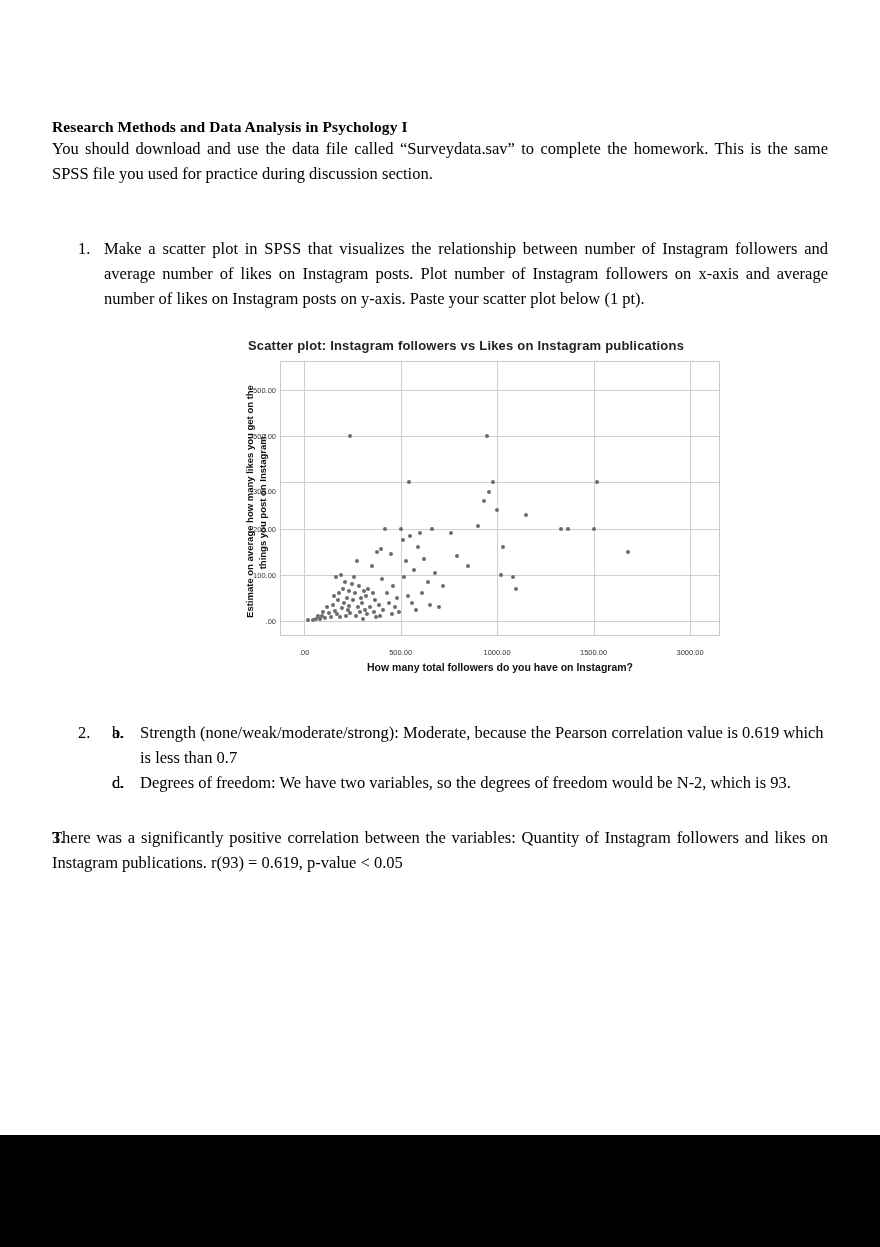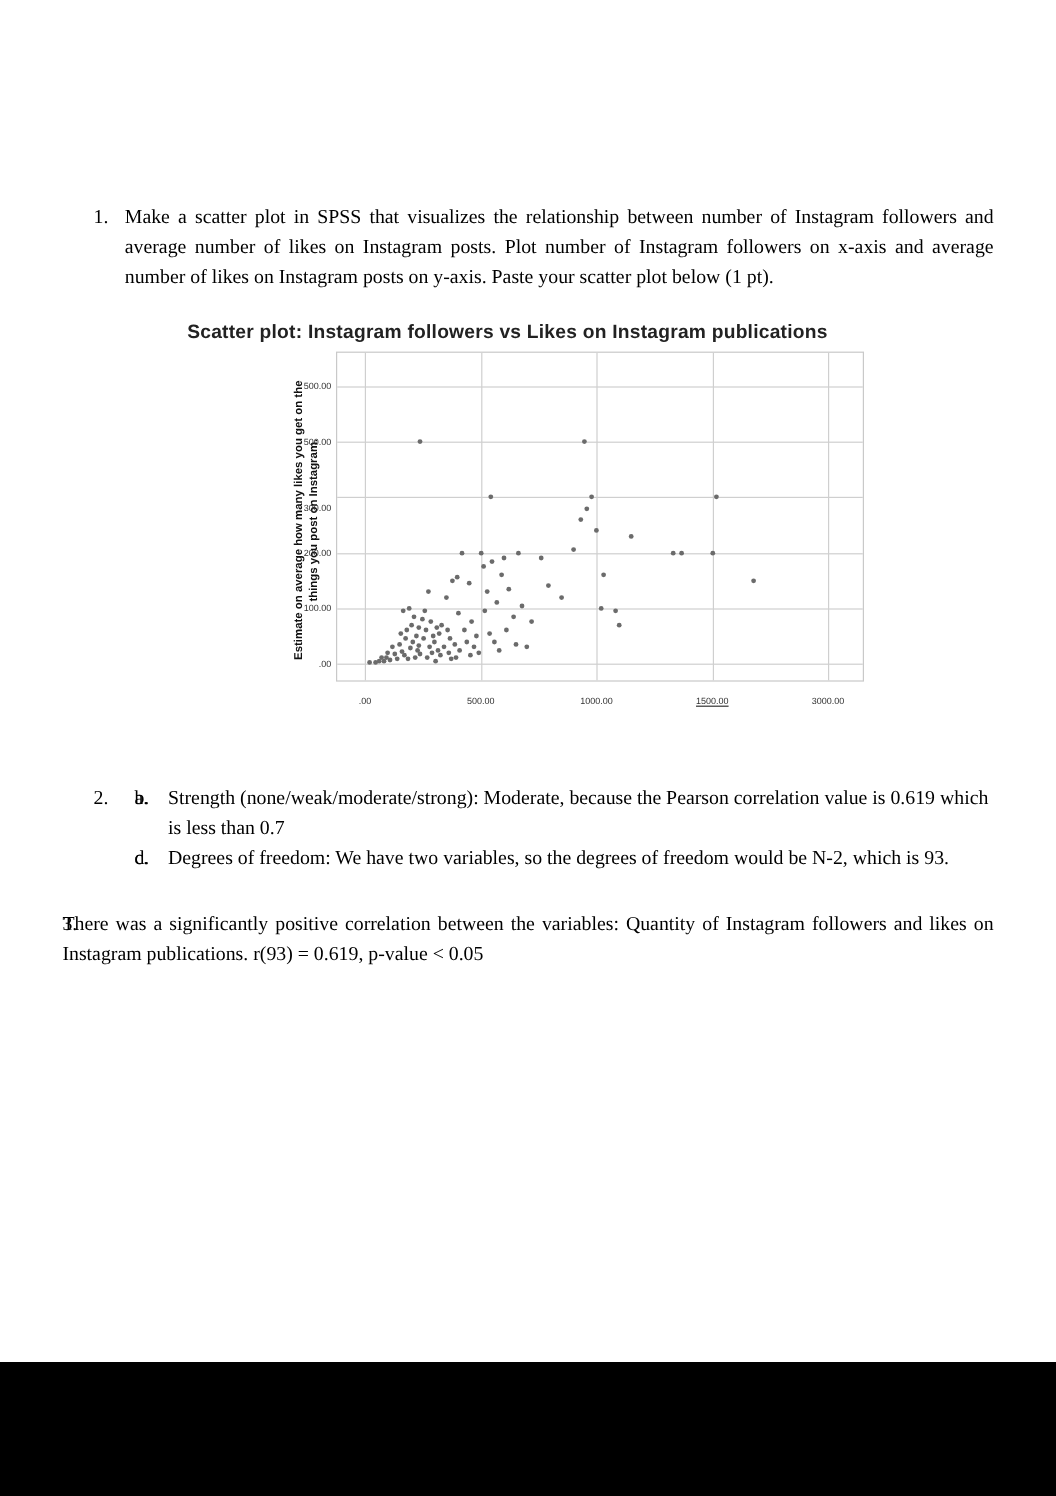--- a/index.html
+++ b/index.html
@@ -119,22 +119,22 @@
     margin: 22px auto 0 auto;
     width: 620px;
     height: 360px;
     font-family: "Liberation Sans", sans-serif;
   }
   .chart-title {
     position: absolute;
     top: 0;
     left: 0;
     width: 620px;
-    text-align: left;
-    font-size: 16px;
+    text-align: center;
+    font-size: 13px;
     font-weight: bold;
     color: #222;
     letter-spacing: 0.2px;
   }
   .ylabel-inner {
     position: absolute;
     left: 92px;
     top: 38px;
     width: 16px;
     height: 250px;
@@ -210,21 +210,23 @@
     color: #111;
   }
 </style>
 </head>
 <body>
 
 <div class="page">
 
   <div class="content">
 
-
+    <h1 class="doc-title">Research Methods and Data Analysis in Psychology I</h1>
+
+    <p class="para intro">You should download and use the data file called “Surveydata.sav” to complete the homework. This is the same SPSS file you used for practice during discussion section.</p>
 
     <ol class="main-list">
 
       <li class="main-item q1">
         <span class="num">1.</span>
         <span>Make a scatter plot in SPSS that visualizes the relationship between number of Instagram followers and average number of likes on Instagram posts. Plot number of Instagram followers on x-axis and average number of likes on Instagram posts on y-axis. Paste your scatter plot below (1 pt).</span>
 
         
         <div class="chart-block">
           <div class="chart-title">Scatter plot: Instagram followers vs Likes on Instagram publications</div>
@@ -247,21 +249,21 @@
               <div class="gridline-h" style="top: 27.7627px;"></div>
               <div class="ytick" style="top: 259.119px;">.00</div>
               <div class="ytick" style="top: 212.847px;">100.00</div>
               <div class="ytick" style="top: 166.576px;">200.00</div>
               <div class="ytick" style="top: 129px;">300.00</div>
               <div class="ytick" style="top: 74.0339px;">500.00</div>
               <div class="ytick" style="top: 27.7627px;">500.00</div>
               <div class="xtick" style="left: 23.1542px;">.00</div>
               <div class="xtick" style="left: 119.63px;">500.00</div>
               <div class="xtick" style="left: 216.106px;">1000.00</div>
-              <div class="xtick" style="left: 312.581px; text-decoration: underline;">1500.00</div>
+              <div class="xtick" style="left: 312.581px;">1500.00</div>
               <div class="xtick" style="left: 409.057px;">3000.00</div>
               <div class="dot" style="left: 27.0132px; top: 258.193px; background: rgb(107, 107, 107);"></div>
               <div class="dot" style="left: 31.837px; top: 257.731px; background: rgb(107, 107, 107);"></div>
               <div class="dot" style="left: 34.7313px; top: 256.805px; background: rgb(107, 107, 107);"></div>
               <div class="dot" style="left: 36.6608px; top: 254.492px; background: rgb(107, 107, 107);"></div>
               <div class="dot" style="left: 38.5903px; top: 257.268px; background: rgb(107, 107, 107);"></div>
               <div class="dot" style="left: 41.4846px; top: 253.566px; background: rgb(107, 107, 107);"></div>
               <div class="dot" style="left: 42.4493px; top: 249.864px; background: rgb(107, 107, 107);"></div>
               <div class="dot" style="left: 44.3789px; top: 256.342px; background: rgb(107, 107, 107);"></div>
               <div class="dot" style="left: 46.3084px; top: 245.237px; background: rgb(107, 107, 107);"></div>
@@ -359,20 +361,21 @@
               <div class="dot" style="left: 235.401px; top: 226.729px; background: rgb(107, 107, 107);"></div>
               <div class="dot" style="left: 245.048px; top: 152.695px; background: rgb(107, 107, 107);"></div>
               <div class="dot" style="left: 279.78px; top: 166.576px; background: rgb(107, 107, 107);"></div>
               <div class="dot" style="left: 287.498px; top: 166.576px; background: rgb(107, 107, 107);"></div>
               <div class="dot" style="left: 312.581px; top: 166.576px; background: rgb(107, 107, 107);"></div>
               <div class="dot" style="left: 316.441px; top: 120.305px; background: rgb(107, 107, 107);"></div>
               <div class="dot" style="left: 347.313px; top: 189.712px; background: rgb(107, 107, 107);"></div>
               <div class="dot" style="left: 69.4626px; top: 74.0339px; background: rgb(107, 107, 107);"></div>
             </div>
 
+          <div class="xlabel">How many total followers do you have on Instagram?</div>
         </div>
         
       </li>
 
       <li class="main-item q2">
         <span class="num">2.</span>
 
         <ol class="sub-list">
           <li class="sub-item">
             <span class="sub-num">a.</span>

